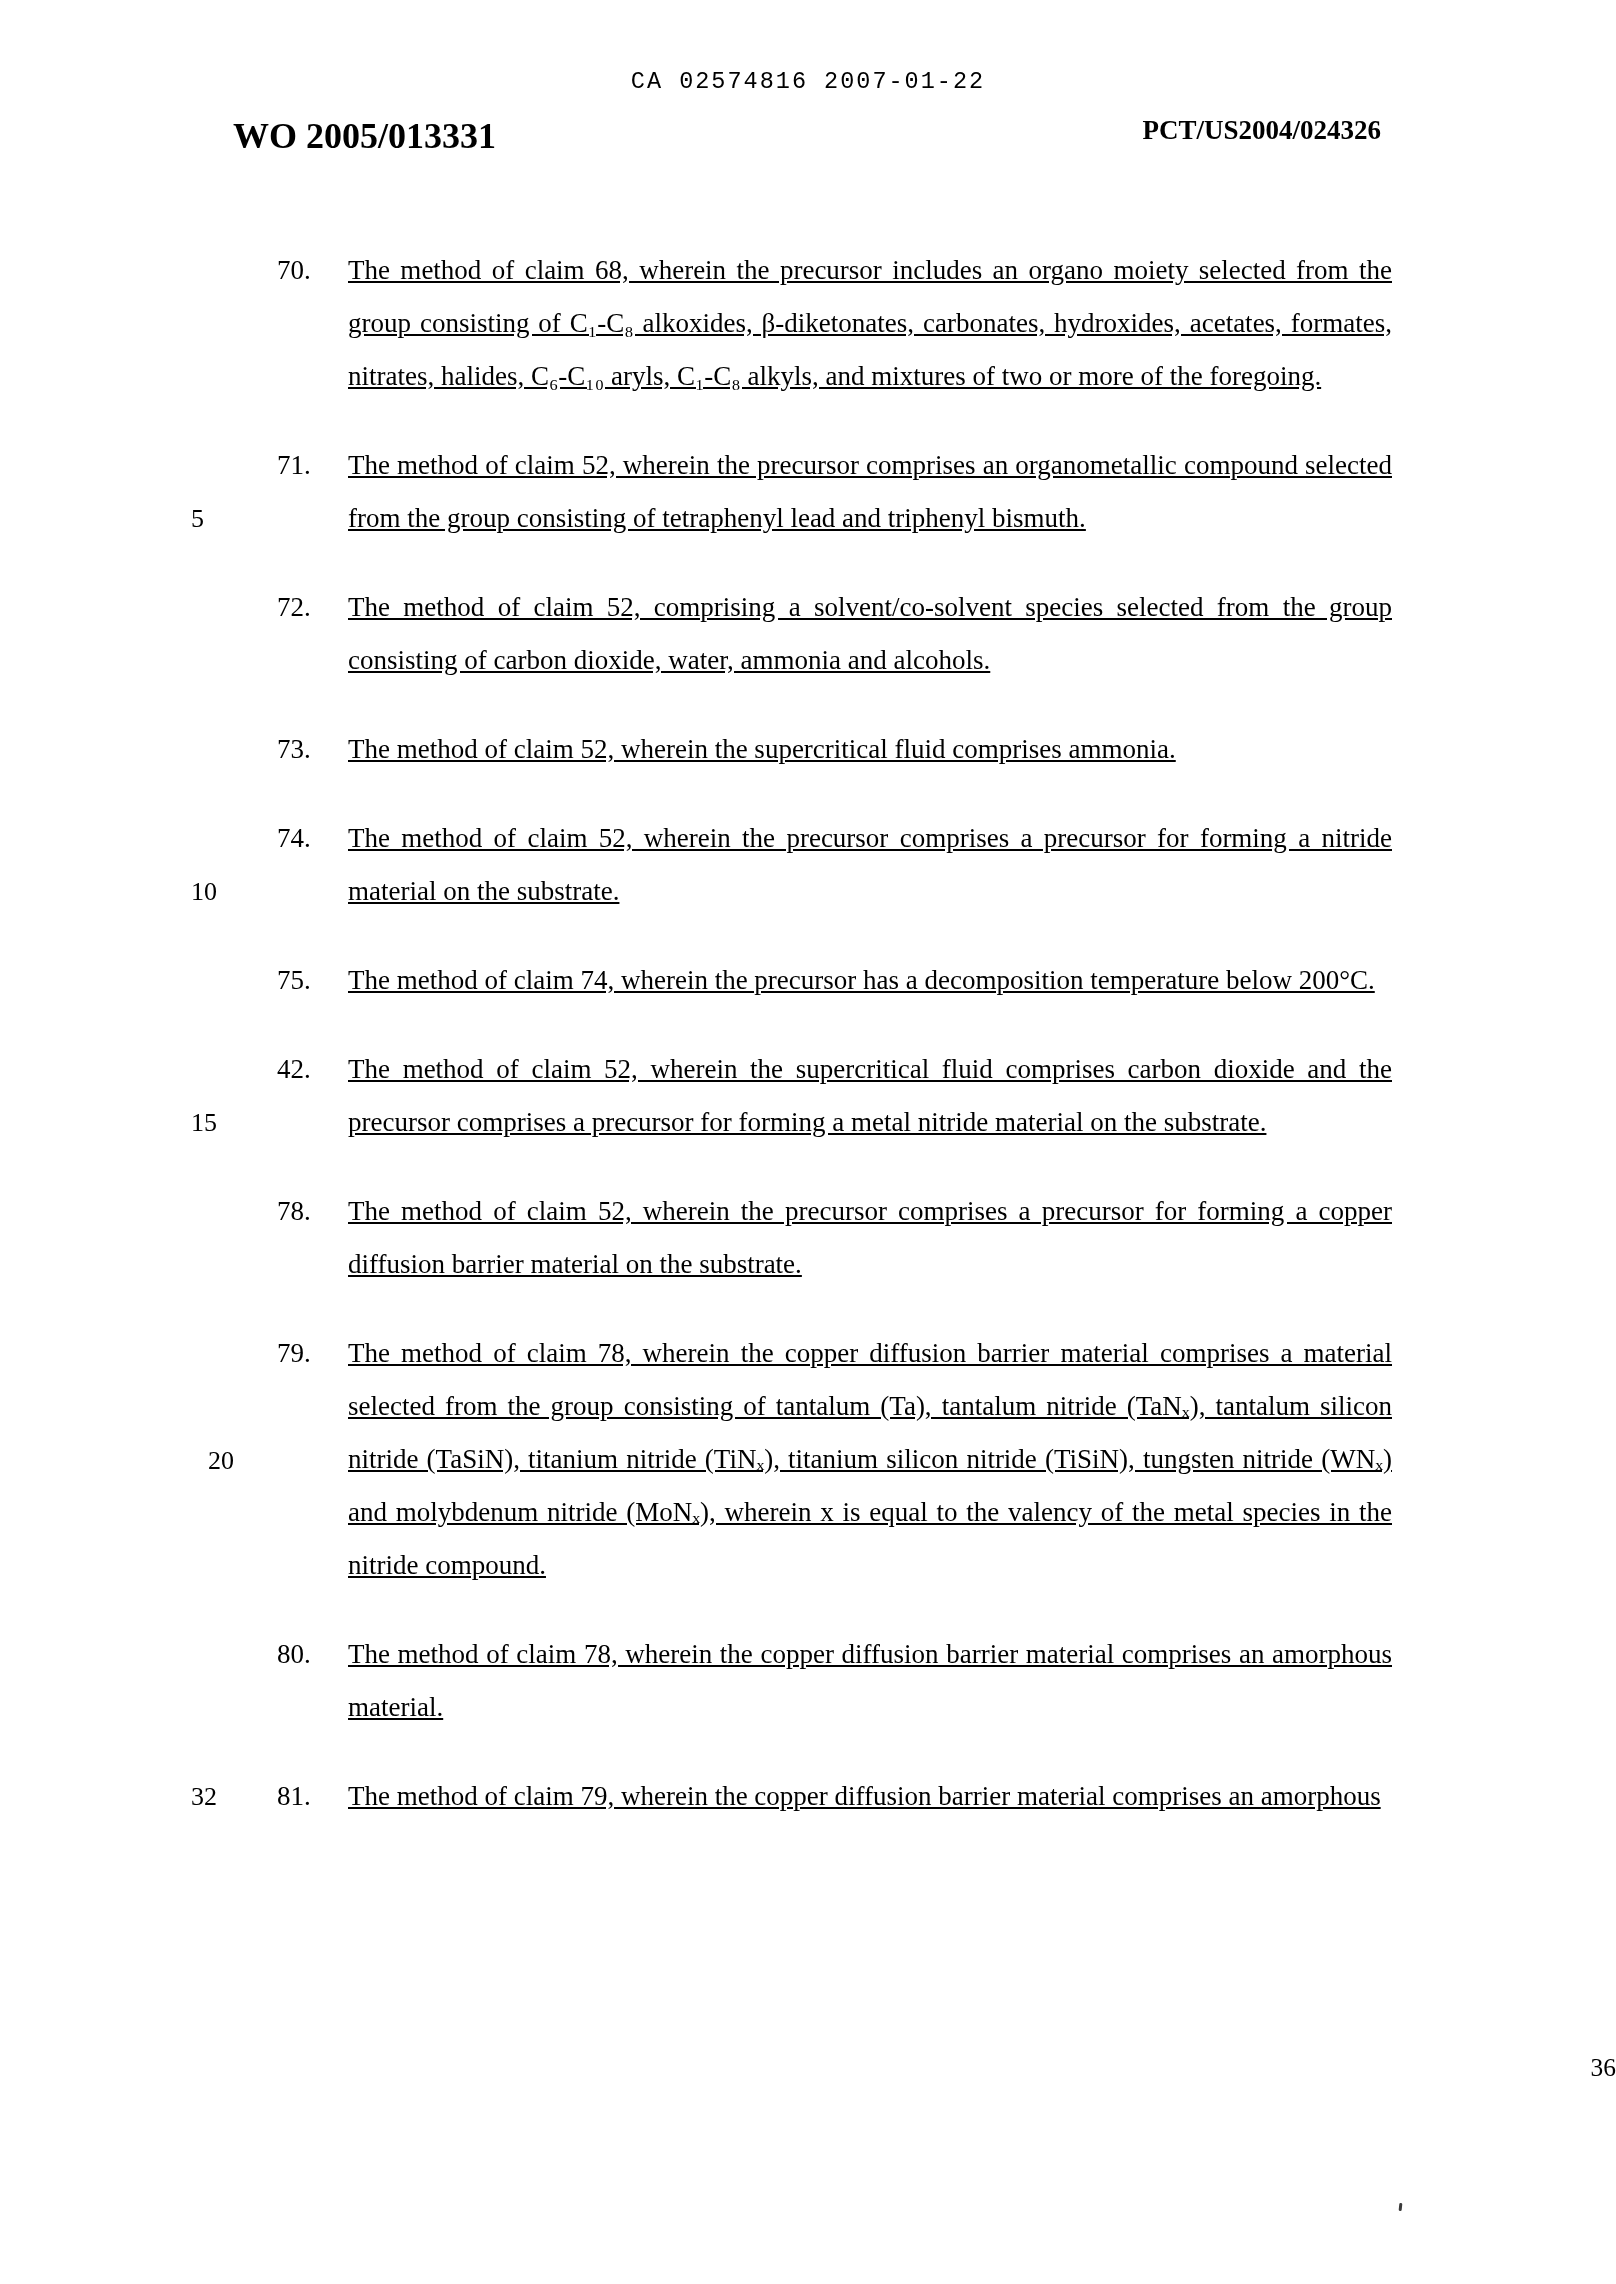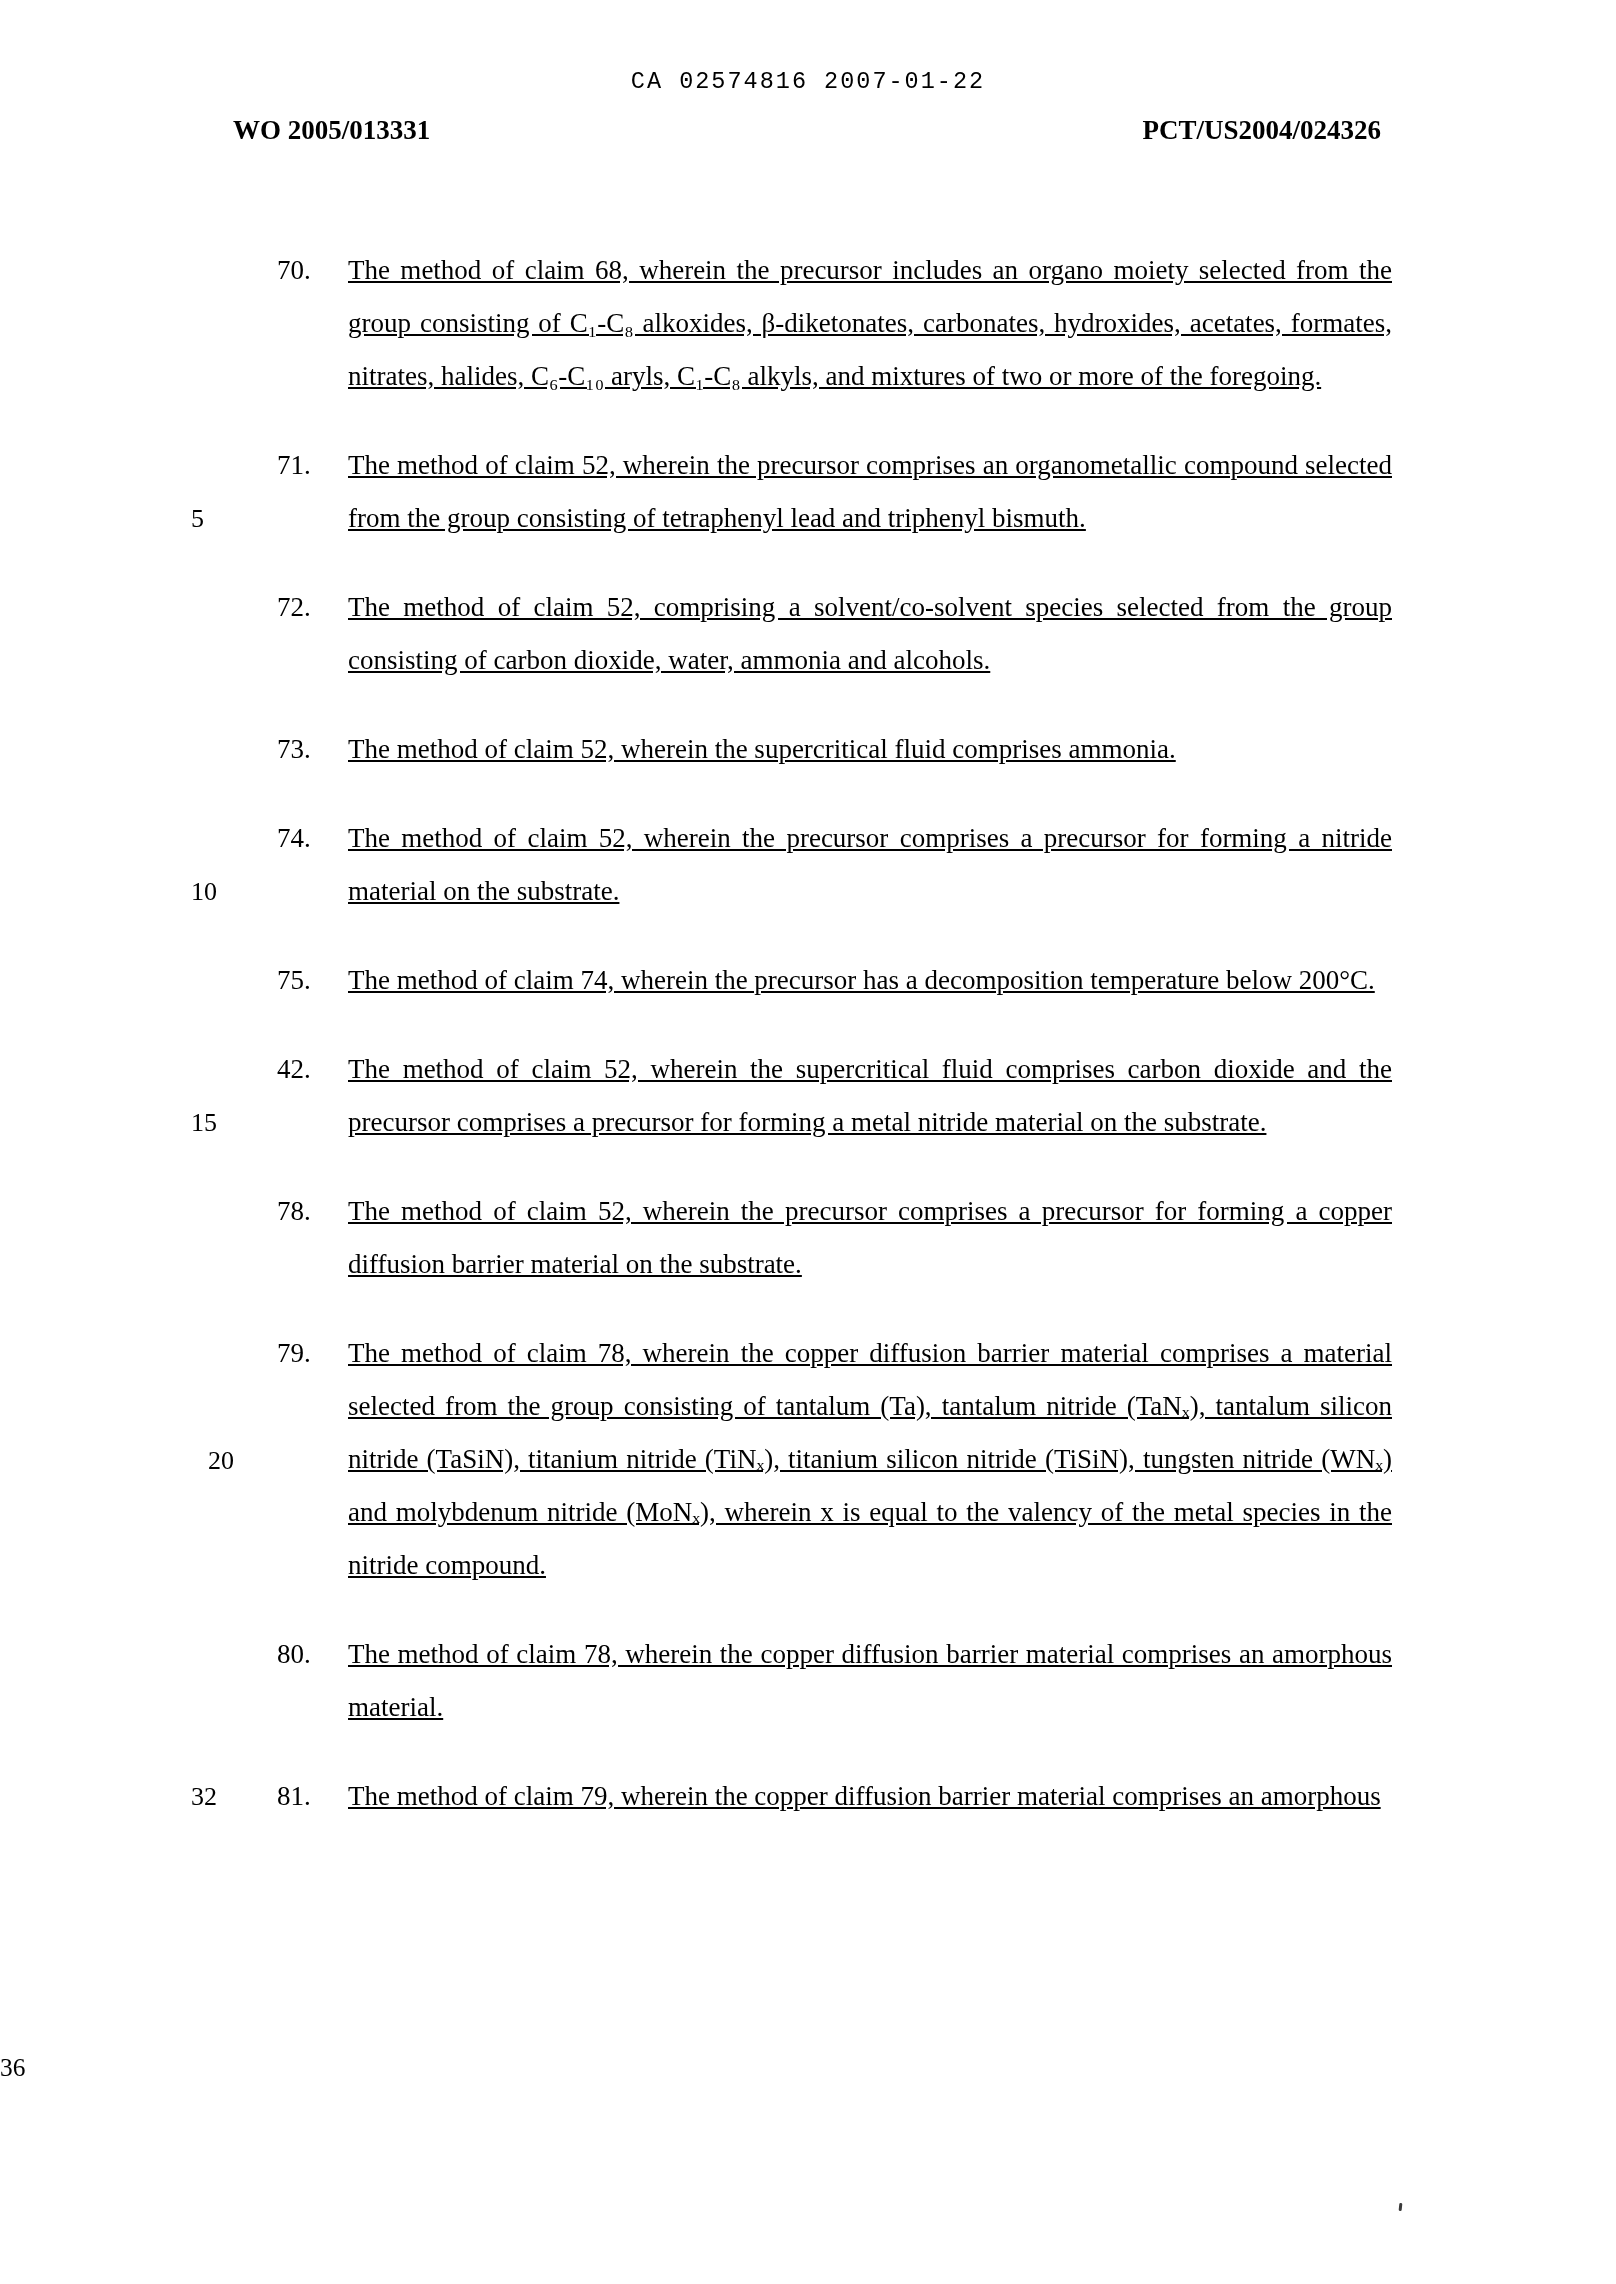--- a/index.html
+++ b/index.html
@@ -25,21 +25,21 @@
     text-align: center;
     font-family: "Liberation Mono", "DejaVu Sans Mono", monospace;
     font-size: 23.5px;
     letter-spacing: 2px;
     white-space: nowrap;
   }
   .pub-number {
     position: absolute;
     top: 115px;
     left: 233px;
-    font-size: 27px;
+    font-size: 36px;
     font-weight: bold;
     white-space: nowrap;
   }
   .app-number {
     position: absolute;
     top: 115px;
     right: 235px;
     font-size: 27px;
     font-weight: bold;
     white-space: nowrap;
@@ -77,21 +77,21 @@
     font-size: 26px;
   }
   .margin-num.ml2 { top: 53px; }
   .margin-num.ml3 { top: 107px; margin-left: 17px; }
   
   .page-number {
     position: absolute;
     top: 2053px;
     left: 0;
     right: 0;
-    text-align: left;
+    text-align: right;
     font-size: 25.4px;
   }
   .stray-mark {
     position: absolute;
     left: 1399px;
     top: 2203px;
     width: 3.3px;
     height: 7.8px;
     background: #3a3a3a;
     border-radius: 1.3px;

